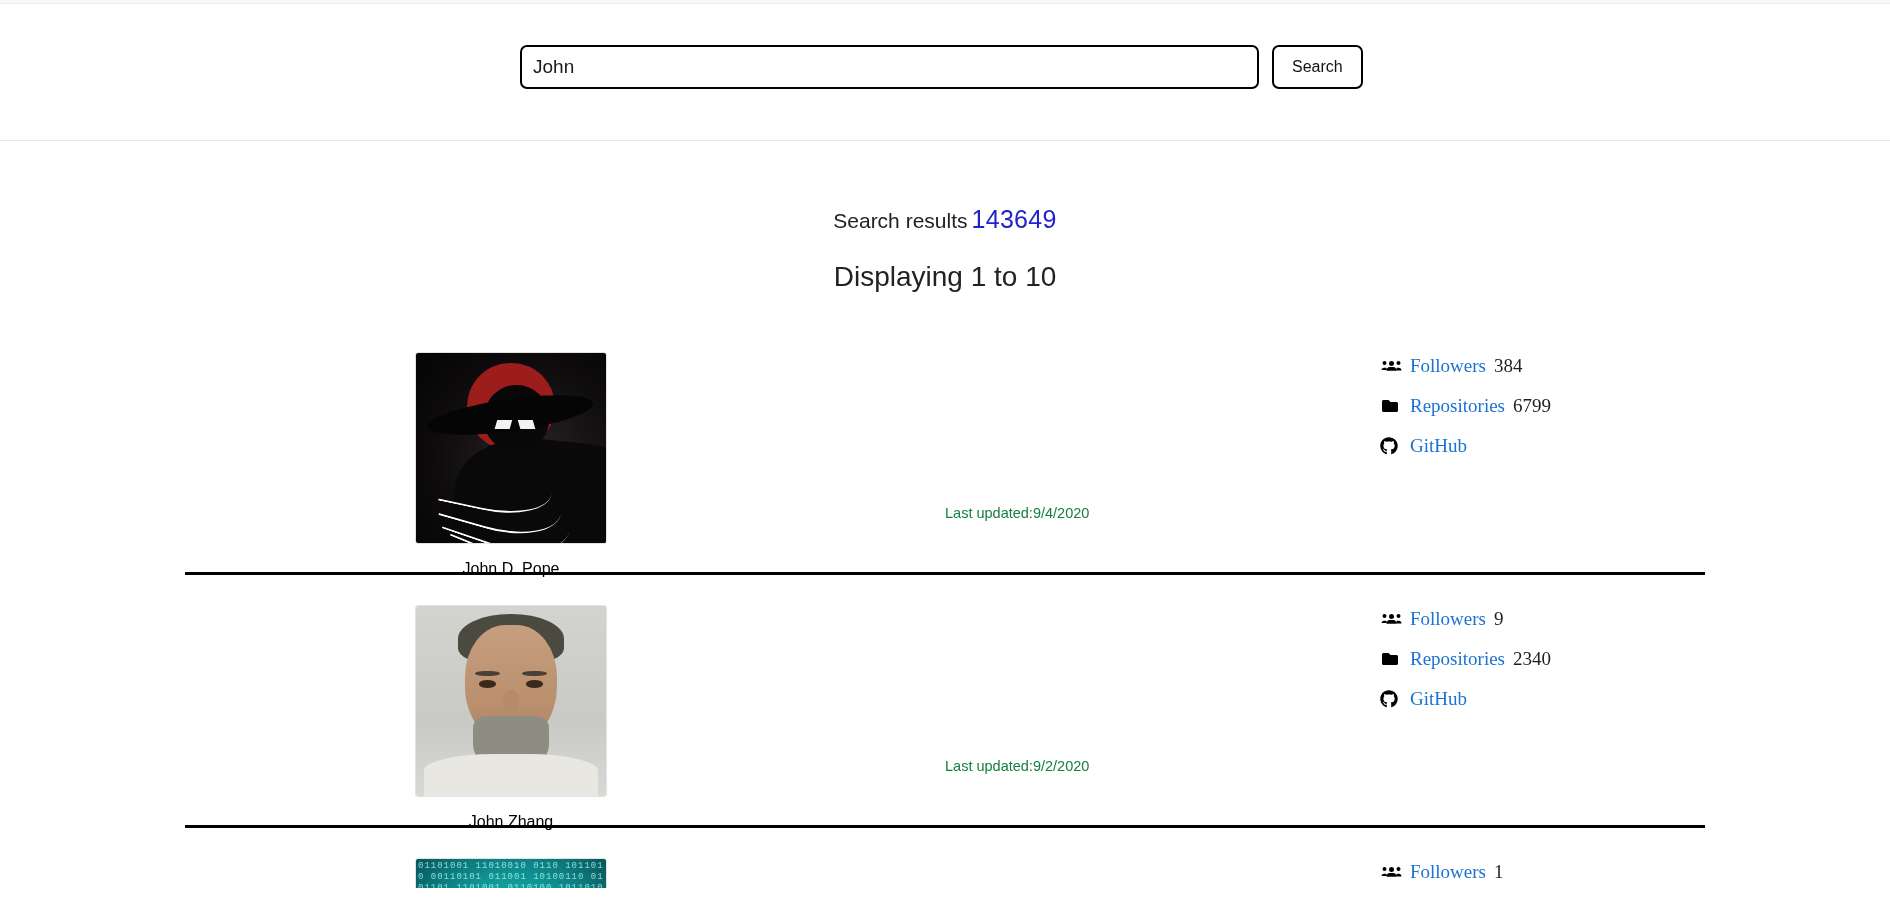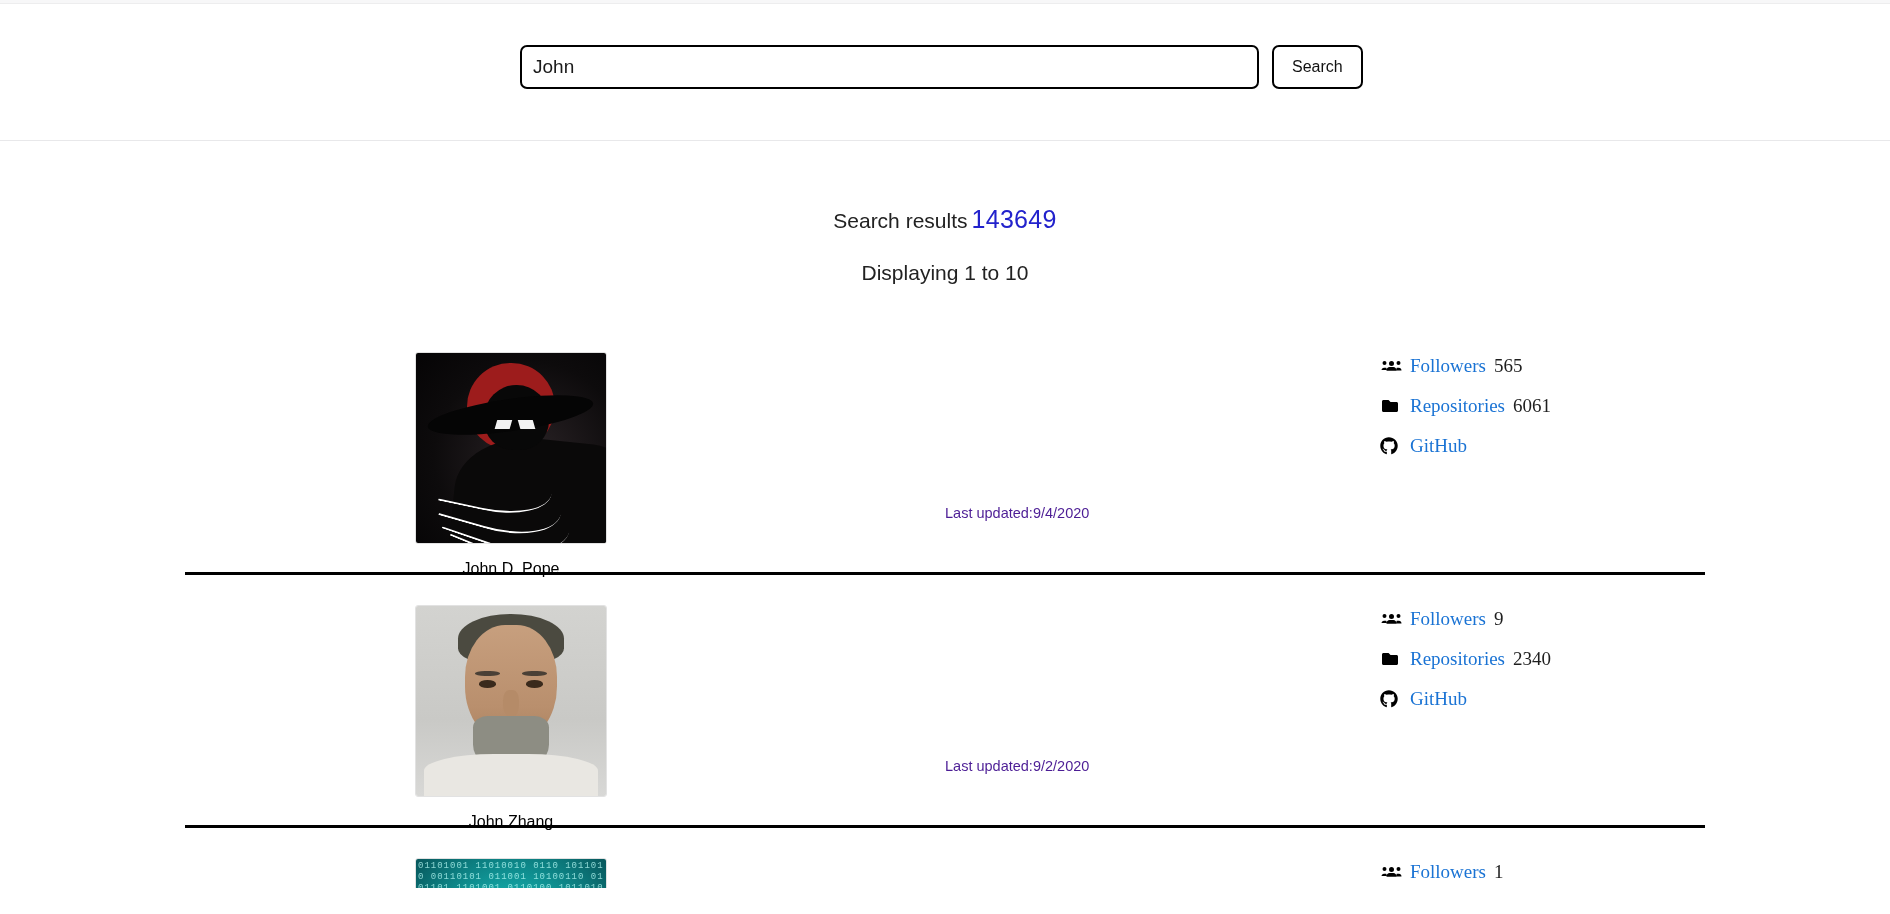--- a/index.html
+++ b/index.html
@@ -62,21 +62,21 @@
     padding-top: 63px;
   }
   .results-line {
     font-size: 21px; color: #222222; line-height: 1.2;
   }
   .results-count {
     color: #2222cc; font-size: 25px; font-weight: 400;
     margin-left: 4px; letter-spacing: 0.3px;
   }
   .displaying-line {
-    font-size: 21px; color: #222222; margin-top: 27px;
+    font-size: 28px; color: #222222; margin-top: 27px;
   }
 
   
   .results-list {
     position: absolute; top: 322px; left: 185px; width: 1520px;
   }
   .result-card {
     position: relative;
     width: 1520px;
     border-bottom: 3px solid #000000;
@@ -107,21 +107,21 @@
     font-size: 16px;
     color: #000000;
     text-decoration: none;
     cursor: pointer;
   }
 
   
   .last-updated {
     position: absolute; left: 760px; top: 183px;
     font-size: 14.5px;
-    color: #4c1d95;
+    color: #15803d;
     white-space: nowrap;
   }
 
   
   .stats {
     position: absolute; left: 1195px; top: 30px;
     width: 320px;
     font-family: Liberation Serif, serif;
   }
   .stat-row {
@@ -319,31 +319,31 @@
 
         <div class="stats">
 
           <div class="stat-row">
             <span class="stat-icon">
               <svg width="23" height="16" viewBox="0 0 640 512" fill="currentColor">
                 <path d="M96 224a64 64 0 1 0 0-128 64 64 0 0 0 0 128zm448 0a64 64 0 1 0 0-128 64 64 0 0 0 0 128zM0 394.7C0 349 36.3 312 81.3 312h45.3c12.2 0 23.8 2.7 34.2 7.6-1 5.3-1.5 10.8-1.5 16.4v50.3H0v8.4zM480 386.3V336c0-5.6-.5-11.1-1.5-16.4 10.4-4.9 22-7.6 34.2-7.6h45.3c45 0 81.3 37 81.3 82.7v8.4H480v-16.8zM320 256a80 80 0 1 0 0-160 80 80 0 0 0 0 160zm-58.7 32h117.4c56.4 0 102 45.7 102 102.1 0 11-8.9 19.9-19.9 19.9H178.2c-11 0-19.9-8.9-19.9-19.9 0-56.4 45.7-102.1 102-102.1z"></path>
               </svg>
             </span>
             <a class="stat-link">Followers</a>
-            <span class="stat-value">565</span>
+            <span class="stat-value">384</span>
           </div>
 
           <div class="stat-row">
             <span class="stat-icon">
               <svg width="20" height="16" viewBox="0 0 512 512" fill="currentColor">
                 <path d="M464 128H272l-54.6-54.6c-6-6-14.1-9.4-22.6-9.4H48C21.5 64 0 85.5 0 112v288c0 26.5 21.5 48 48 48h416c26.5 0 48-21.5 48-48V176c0-26.5-21.5-48-48-48z"></path>
               </svg>
             </span>
             <a class="stat-link">Repositories</a>
-            <span class="stat-value">6061</span>
+            <span class="stat-value">6799</span>
           </div>
 
           <div class="stat-row">
             <span class="stat-icon">
               <svg width="18" height="18" viewBox="0 0 496 512" fill="currentColor">
                 <path d="M165.9 397.4c0 2-2.3 3.6-5.2 3.6-3.3.3-5.6-1.3-5.6-3.6 0-2 2.3-3.6 5.2-3.6 3-.3 5.6 1.3 5.6 3.6zm-31.1-4.5c-.7 2 1.3 4.3 4.3 4.9 2.6 1 5.6 0 6.2-2s-1.3-4.3-4.3-5.2c-2.6-.7-5.5.3-6.2 2.3zm44.2-1.7c-2.9.7-4.9 2.6-4.6 4.9.3 2 2.9 3.3 5.9 2.6 2.9-.7 4.9-2.6 4.6-4.6-.3-1.9-3-3.2-5.9-2.9zM244.8 8C106.1 8 0 113.3 0 252c0 110.9 69.8 205.8 169.5 239.2 12.8 2.3 17.3-5.6 17.3-12.1 0-6.2-.3-40.4-.3-61.4 0 0-70 15-84.7-29.8 0 0-11.4-29.1-27.8-36.6 0 0-22.9-15.7 1.6-15.4 0 0 24.9 2 38.6 25.8 21.9 38.6 58.6 27.5 72.9 20.9 2.3-16 8.8-27.1 16-33.7-55.9-6.2-112.3-14.3-112.3-110.5 0-27.5 7.6-41.3 23.6-58.9-2.6-6.5-11.1-33.3 2.6-67.9 20.9-6.5 69 27 69 27 20-5.6 41.5-8.5 62.8-8.5s42.8 2.9 62.8 8.5c0 0 48.1-33.6 69-27 13.7 34.7 5.2 61.4 2.6 67.9 16 17.7 25.8 31.5 25.8 58.9 0 96.5-58.9 104.2-114.8 110.5 9.2 7.9 17 22.9 17 46.4 0 33.7-.3 75.4-.3 83.6 0 6.5 4.6 14.4 17.3 12.1C428.2 457.8 496 362.9 496 252 496 113.3 383.5 8 244.8 8z"></path>
               </svg>
             </span>
             <a class="stat-link">GitHub</a>
           </div>

